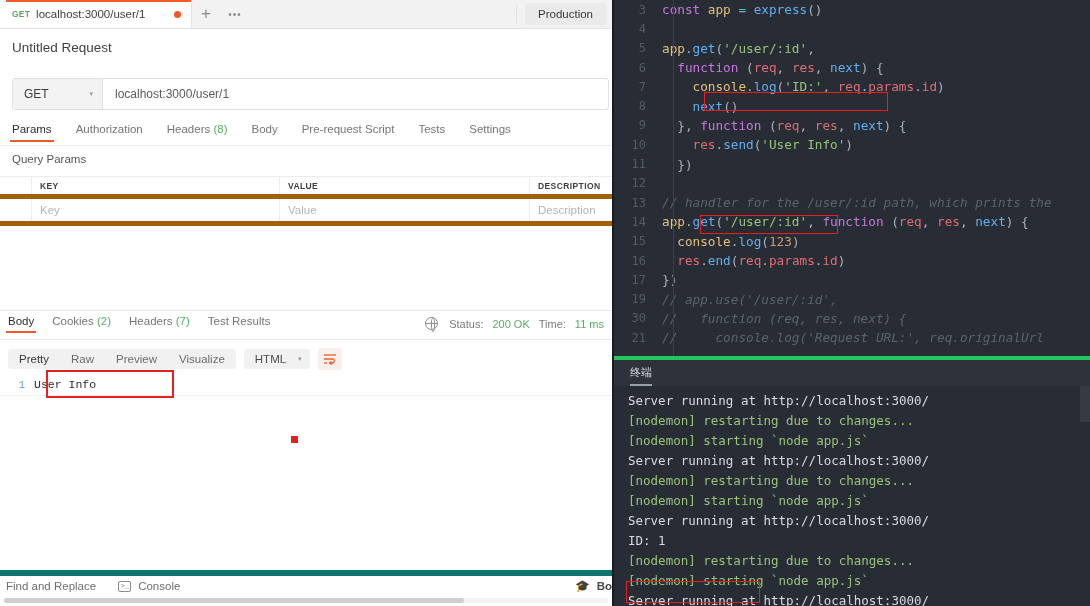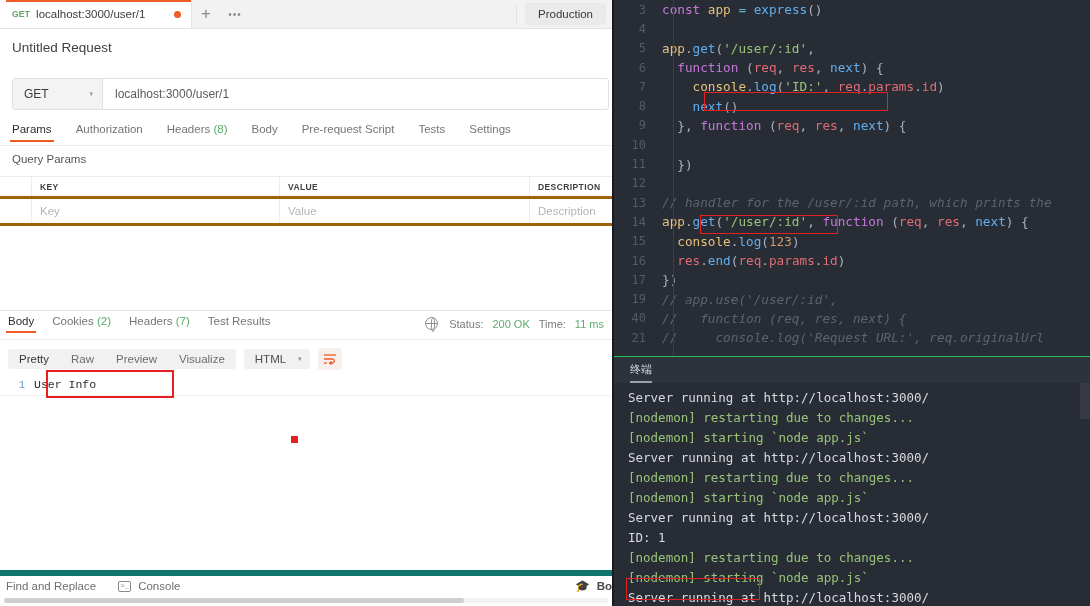--- a/index.html
+++ b/index.html
@@ -114,21 +114,21 @@
 
   
   .qp-label {
     position: absolute; left: 12px; top: 153px;
     font-size: 11.5px; color: #555;
   }
   .params-table {
     position: absolute; left: 0; top: 176px; width: 614px;
     border-top: 1px solid #ececec;
   }
-  .ptr { display: flex; height: 21px; border-bottom: 3px solid #a16207; }
+  .ptr { display: flex; height: 21px; border-bottom: 5px solid #a16207; }
   .ptr .gut { width: 32px; border-right: 1px solid #ececec; }
   .ptr .c-key { width: 248px; border-right: 1px solid #ececec; padding-left: 8px; display:flex; align-items:center;}
   .ptr .c-val { width: 250px; border-right: 1px solid #ececec; padding-left: 8px; display:flex; align-items:center;}
   .ptr .c-desc { flex: 1; padding-left: 8px; display:flex; align-items:center;}
   .ptr.head { height: 22px; }
   .ptr.head span { font-size: 8.5px; font-weight: 700; color: #3f3f3f; letter-spacing: .4px; }
   .ptr.body { height: 27px; }
   .ptr.body span { font-size: 11.5px; color: #b4b4b4; }
 
   
@@ -288,21 +288,21 @@
   .t-plain { color: #abb2bf; }
 
   .hl-code {
     position: absolute; border: 1.6px solid #e52020; pointer-events: none;
   }
 
   
   .terminal {
     position: absolute; left: 0; top: 356px; width: 476px; height: 250px;
     background: #282c34;
-    border-top: 1px solid #22c55e;
+    border-top: 4px solid #22c55e;
   }
   .term-header {
     position: relative; height: 26px; display: flex; align-items: center;
     background: #2d323b;
   }
   .term-title {
     margin-left: 16px; font-family: "DejaVu Sans", sans-serif;
     font-size: 11px; color: #d7dae0; position: relative; padding-bottom: 2px;
   }
   .term-title::after {
@@ -478,30 +478,30 @@
     <div class="editor">
       <div class="lg"></div>
       <div id="code-lines">
           <div class="code-line"><span class="ln">3</span><span class="code"><span class="t-plain"></span><span class="t-kw">const</span><span class="t-plain"> </span><span class="t-var">app</span><span class="t-plain"> </span><span class="t-op">=</span><span class="t-plain"> </span><span class="t-fn">express</span><span class="t-punc">()</span></span></div>
           <div class="code-line"><span class="ln">4</span><span class="code"></span></div>
           <div class="code-line"><span class="ln">5</span><span class="code"><span class="t-var">app</span><span class="t-punc">.</span><span class="t-fn">get</span><span class="t-punc">(</span><span class="t-str">'/user/:id'</span><span class="t-punc">,</span></span></div>
           <div class="code-line"><span class="ln">6</span><span class="code"><span class="t-plain">  </span><span class="t-kw">function</span><span class="t-punc"> (</span><span class="t-param">req</span><span class="t-punc">, </span><span class="t-param">res</span><span class="t-punc">, </span><span class="t-fn">next</span><span class="t-punc">) {</span></span></div>
           <div class="code-line"><span class="ln">7</span><span class="code"><span class="t-plain">    </span><span class="t-var">console</span><span class="t-punc">.</span><span class="t-fn">log</span><span class="t-punc">(</span><span class="t-str">'ID:'</span><span class="t-punc">, </span><span class="t-param">req</span><span class="t-punc">.</span><span class="t-param">params</span><span class="t-punc">.</span><span class="t-param">id</span><span class="t-punc">)</span></span></div>
           <div class="code-line"><span class="ln">8</span><span class="code"><span class="t-plain">    </span><span class="t-fn">next</span><span class="t-punc">()</span></span></div>
           <div class="code-line"><span class="ln">9</span><span class="code"><span class="t-punc">  },</span><span class="t-plain"> </span><span class="t-kw">function</span><span class="t-punc"> (</span><span class="t-param">req</span><span class="t-punc">, </span><span class="t-param">res</span><span class="t-punc">, </span><span class="t-fn">next</span><span class="t-punc">) {</span></span></div>
-          <div class="code-line"><span class="ln">10</span></div>
+          <div class="code-line"><span class="ln">10</span><span class="code"><span class="t-plain">    </span><span class="t-param">res</span><span class="t-punc">.</span><span class="t-fn">send</span><span class="t-punc">(</span><span class="t-str">'User Info'</span><span class="t-punc">)</span></span></div>
           <div class="code-line"><span class="ln">11</span><span class="code"><span class="t-punc">  })</span></span></div>
           <div class="code-line"><span class="ln">12</span><span class="code"></span></div>
           <div class="code-line"><span class="ln">13</span><span class="code"><span class="t-cmt">// handler for the /user/:id path, which prints the</span></span></div>
           <div class="code-line"><span class="ln">14</span><span class="code"><span class="t-var">app</span><span class="t-punc">.</span><span class="t-fn">get</span><span class="t-punc">(</span><span class="t-str">'/user/:id'</span><span class="t-punc">, </span><span class="t-kw">function</span><span class="t-punc"> (</span><span class="t-param">req</span><span class="t-punc">, </span><span class="t-param">res</span><span class="t-punc">, </span><span class="t-fn">next</span><span class="t-punc">) {</span></span></div>
           <div class="code-line"><span class="ln">15</span><span class="code"><span class="t-plain">  </span><span class="t-var">console</span><span class="t-punc">.</span><span class="t-fn">log</span><span class="t-punc">(</span><span class="t-num">123</span><span class="t-punc">)</span></span></div>
           <div class="code-line"><span class="ln">16</span><span class="code"><span class="t-plain">  </span><span class="t-param">res</span><span class="t-punc">.</span><span class="t-fn">end</span><span class="t-punc">(</span><span class="t-param">req</span><span class="t-punc">.</span><span class="t-param">params</span><span class="t-punc">.</span><span class="t-param">id</span><span class="t-punc">)</span></span></div>
           <div class="code-line"><span class="ln">17</span><span class="code"><span class="t-punc">})</span></span></div>
           <div class="code-line"><span class="ln">19</span><span class="code"><span class="t-cmt">// app.use('/user/:id',</span></span></div>
-          <div class="code-line"><span class="ln">40</span><span class="code"><span class="t-cmt">//   function (req, res, next) {</span></span></div>
+          <div class="code-line"><span class="ln">30</span><span class="code"><span class="t-cmt">//   function (req, res, next) {</span></span></div>
           <div class="code-line"><span class="ln">21</span><span class="code"><span class="t-cmt">//     console.log('Request URL:', req.originalUrl</span></span></div>
         </div>
 
       <div class="hl-code" style="left:90px; top:92px; width:184px; height:19px;"></div>
       <div class="hl-code" style="left:86px; top:215px; width:138px; height:19px;"></div>
     </div>
 
     <div class="terminal">
       <div class="term-header">
         <span class="term-title">终端</span>

